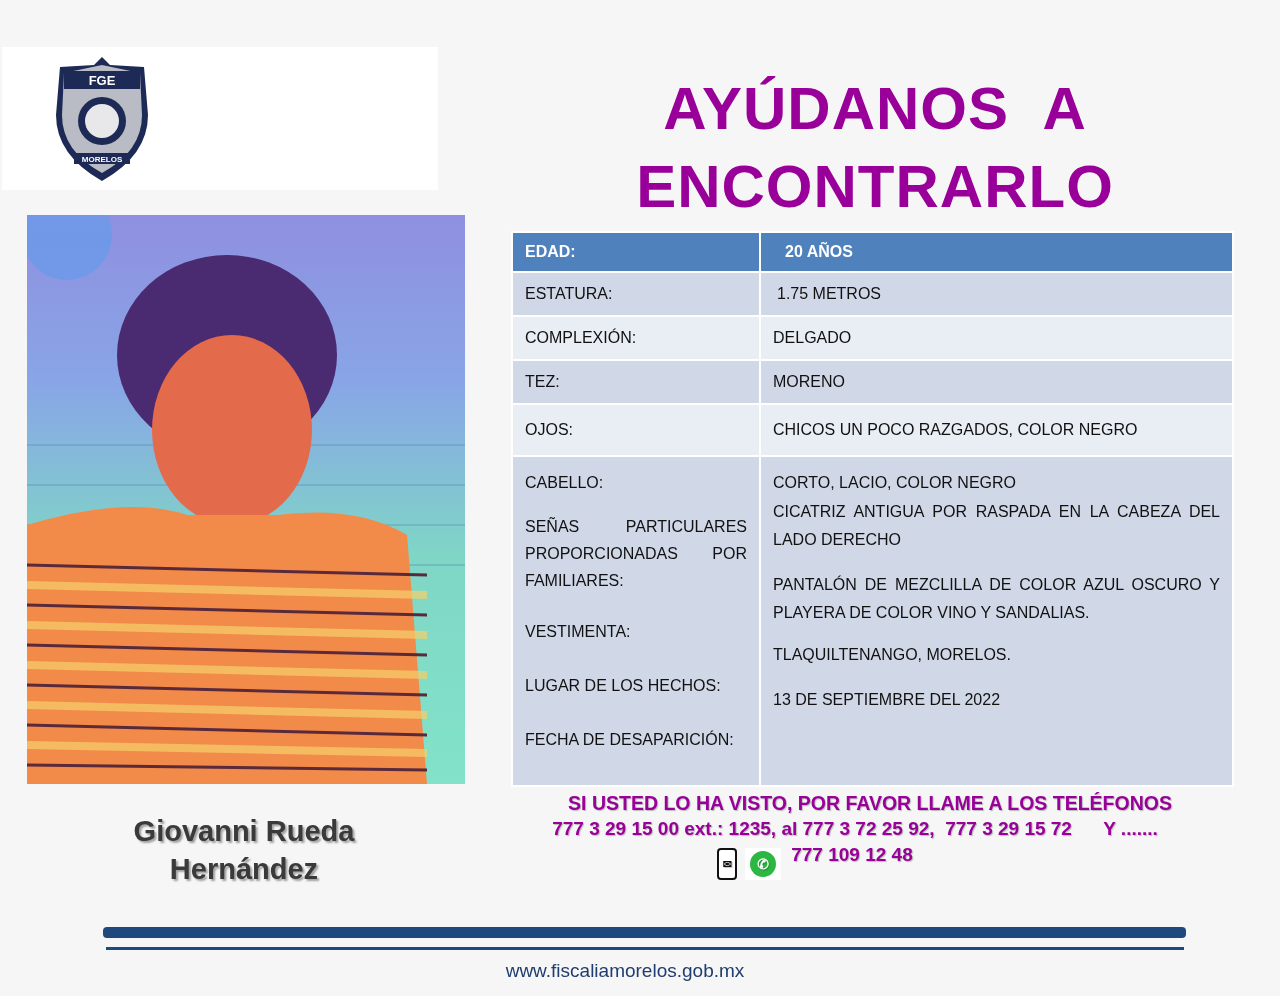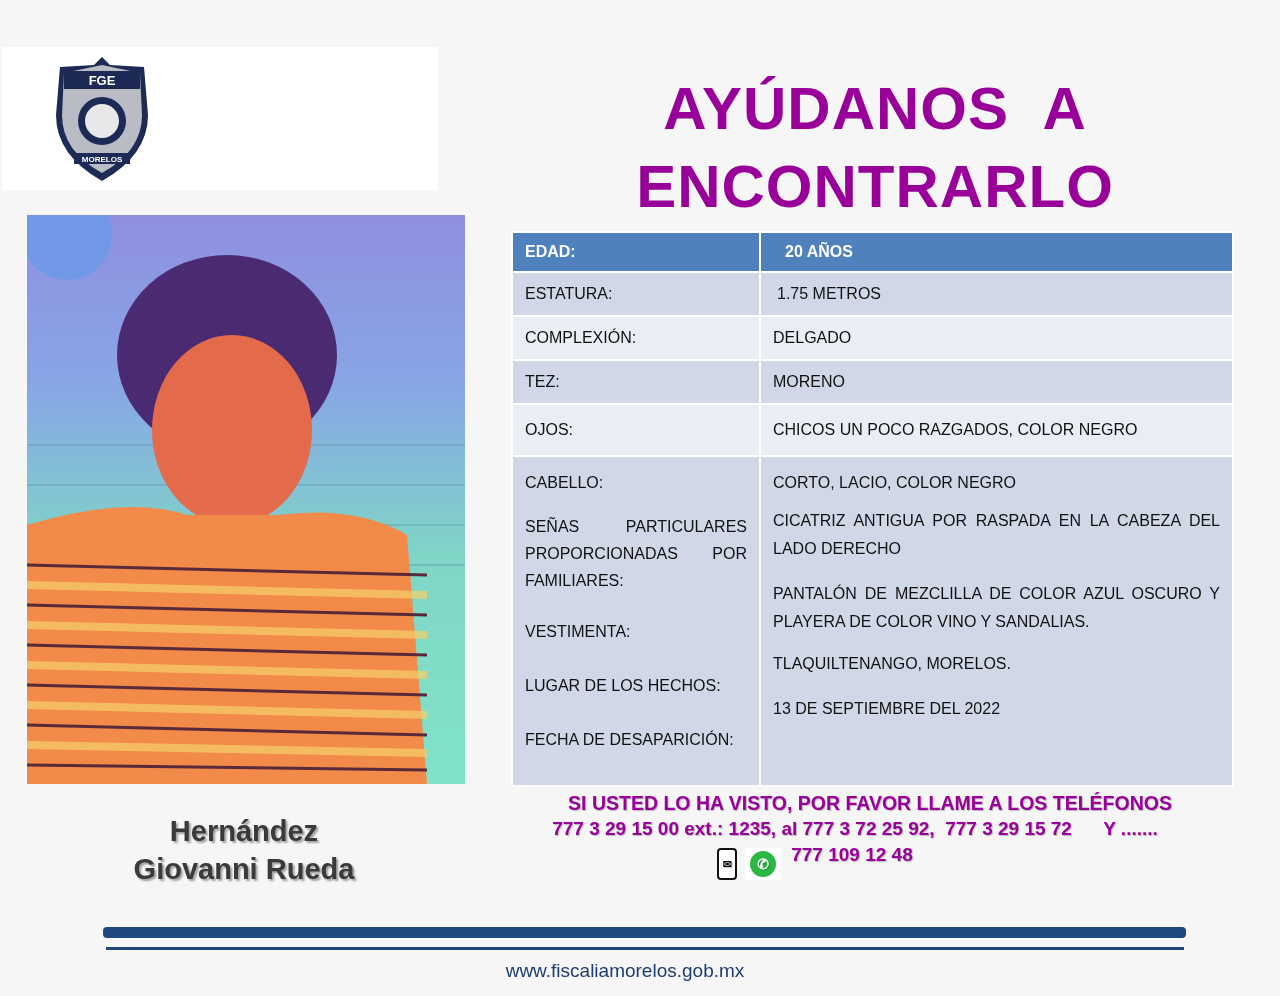--- a/index.html
+++ b/index.html
@@ -108,22 +108,22 @@
       <line x1="0" y1="370" x2="400" y2="380"></line>
         <line x1="0" y1="410" x2="400" y2="420"></line>
       <line x1="0" y1="450" x2="400" y2="460"></line>
         <line x1="0" y1="490" x2="400" y2="500"></line>
       <line x1="0" y1="530" x2="400" y2="538"></line>
     </g>
   </svg>
 </div>
 
 <div class="name">
+  <div>Giovanni Rueda</div>
   <div>Hernández</div>
-  <div>Giovanni Rueda</div>
 </div>
 
 <table class="info-table">
   <tbody>
       <tr class="head">
     <td class="k">EDAD:</td>
     <td style="padding-left:24px">20 AÑOS</td>
   </tr>
   <tr class="odd">
     <td class="k">ESTATURA:</td>
@@ -146,21 +146,21 @@
       <div class="k-line">CABELLO:</div>
       <div class="k-line just" style="margin-top:17px">SEÑAS PARTICULARES</div>
       <div class="k-line just">PROPORCIONADAS POR</div>
       <div class="k-line">FAMILIARES:</div>
       <div class="k-line" style="margin-top:24px">VESTIMENTA:</div>
       <div class="k-line" style="margin-top:27px">LUGAR DE LOS HECHOS:</div>
       <div class="k-line" style="margin-top:27px">FECHA DE DESAPARICIÓN:</div>
     </td>
     <td class="stack">
       <div class="item">CORTO, LACIO, COLOR NEGRO</div>
-      <div class="item just" style="margin-top:10px">CICATRIZ ANTIGUA POR RASPADA EN LA CABEZA DEL</div>
+      <div class="item just" style="margin-top:1px">CICATRIZ ANTIGUA POR RASPADA EN LA CABEZA DEL</div>
       <div class="item">LADO DERECHO</div>
       <div class="item just" style="margin-top:17px">PANTALÓN DE MEZCLILLA DE COLOR AZUL OSCURO Y</div>
       <div class="item">PLAYERA DE COLOR VINO Y SANDALIAS.</div>
       <div class="item" style="margin-top:14px">TLAQUILTENANGO, MORELOS.</div>
       <div class="item" style="margin-top:17px">13 DE SEPTIEMBRE  DEL 2022</div>
     </td>
   </tr>
 </tbody>
   </table>
 

